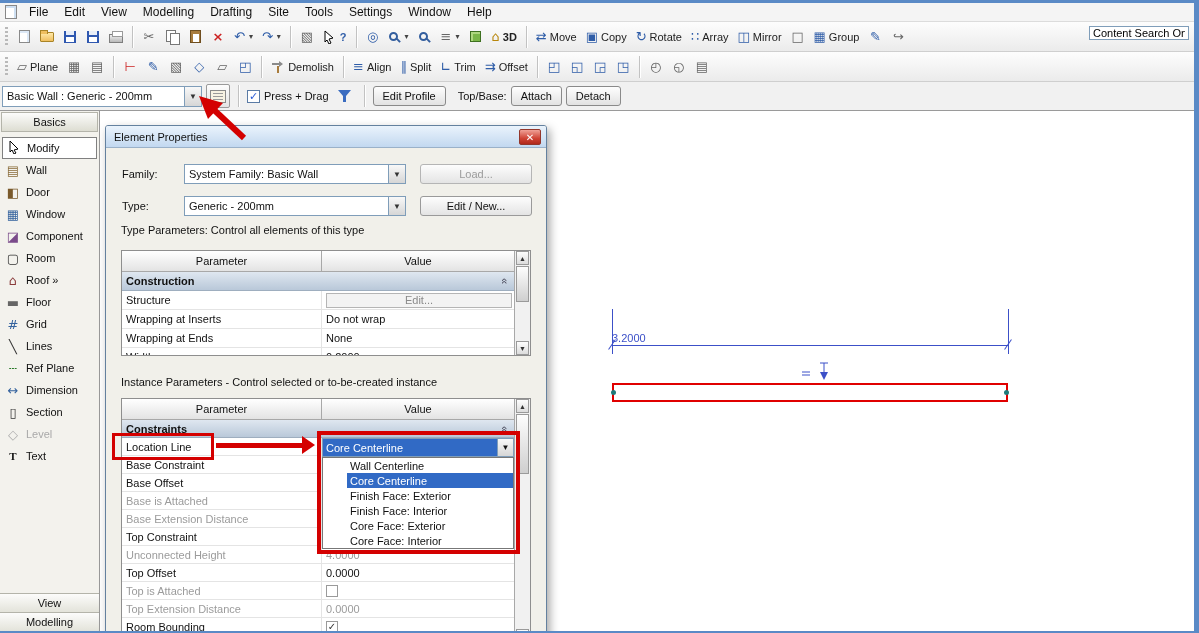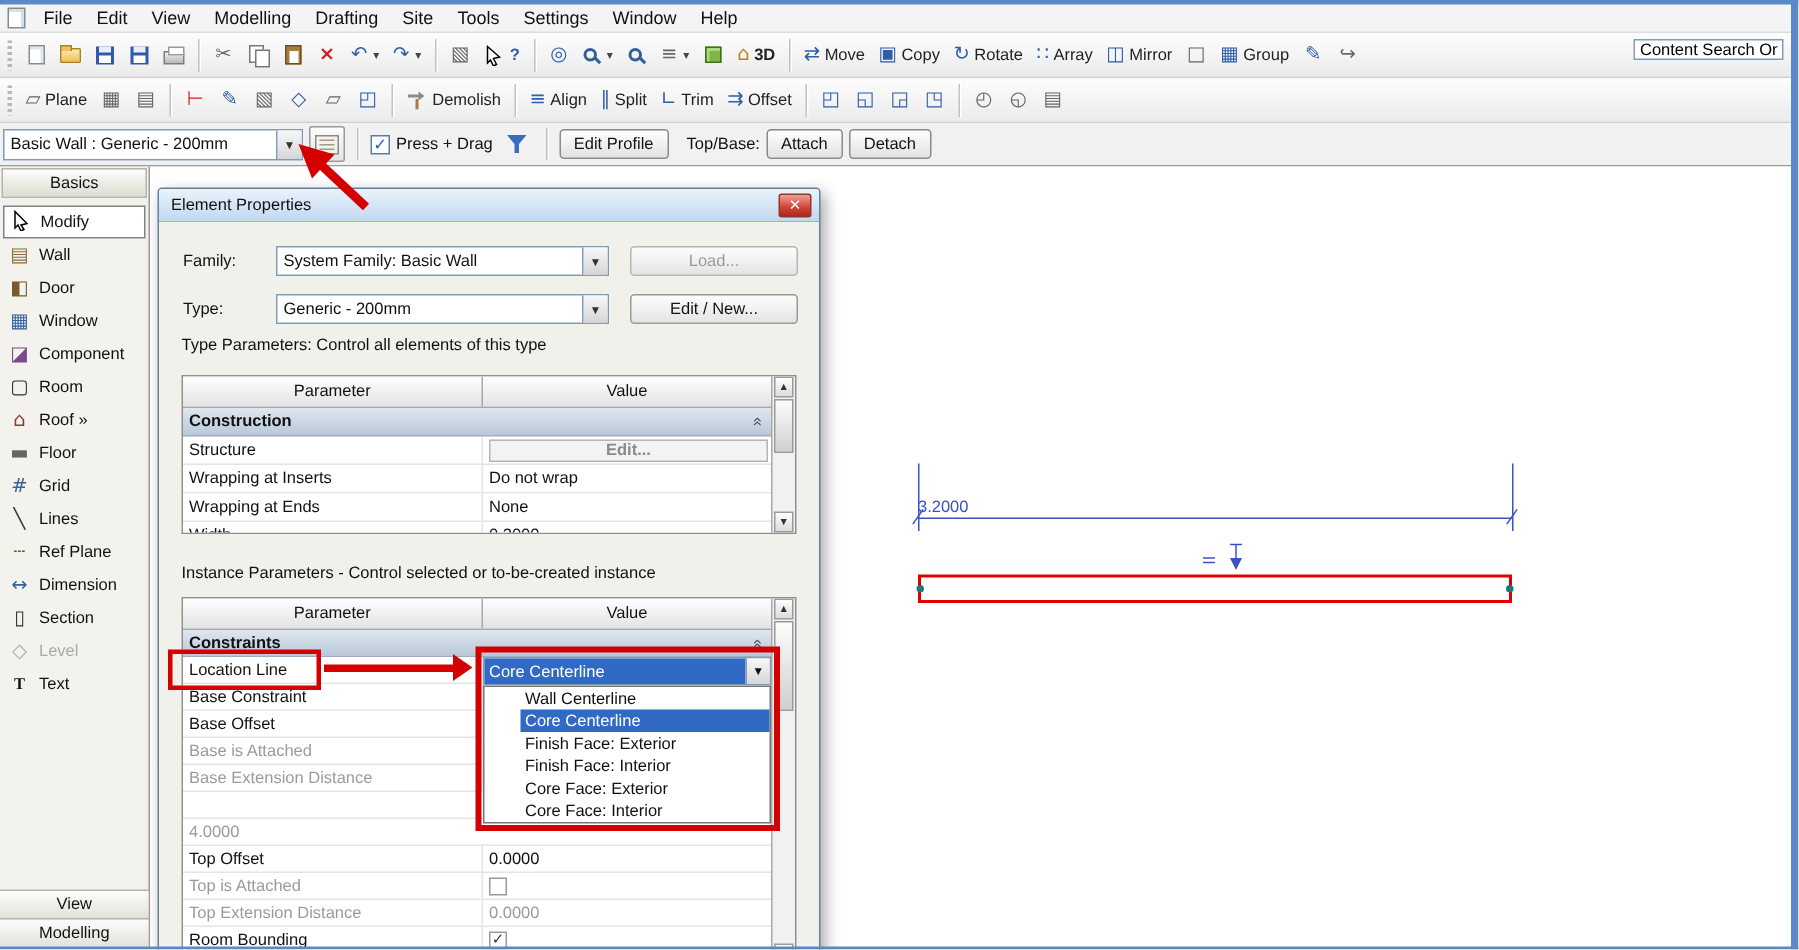--- a/index.html
+++ b/index.html
@@ -110,21 +110,21 @@
   .pt-head .c2{flex:1;display:flex;align-items:center;justify-content:center;}
   .pt-group{height:19px;background:linear-gradient(#dfe7f0,#b9c8d9);border-bottom:1px solid #9eaebf;
     font-weight:bold;display:flex;align-items:center;padding-left:4px;position:relative;}
   .pt-group .chev{position:absolute;right:6px;font-weight:normal;transform:rotate(90deg);color:#445;}
   .pt-row{display:flex;height:19px;border-bottom:1px solid #e4e4e4;background:#fff;}
   .pt-row.h18{height:18px;}
   .pt-row .c1{width:200px;border-right:1px solid #e4e4e4;padding-left:4px;display:flex;align-items:center;}
   .pt-row .c2{flex:1;padding:0 2px 0 4px;display:flex;align-items:center;}
   .pt-row.disabled .c1,.pt-row.disabled .c2{color:#9b9b9b;}
   .mini-btn{flex:1;height:15px;border:1px solid #b5b5b5;background:#f3f3f3;color:#8a8a8a;
-    display:flex;align-items:center;justify-content:center;font-weight:bold;}
+    display:flex;align-items:center;justify-content:center;}
   .vcb{width:12px;height:12px;border:1px solid #9a9a9a;background:#fff;font-size:10px;line-height:10px;
     color:#333;text-align:center;}
   .vscroll{position:absolute;right:0;top:0;bottom:0;width:16px;background:#f1f1f1;border-left:1px solid #a8a8a8;}
   .vs-btn{position:absolute;left:1px;right:1px;height:14px;background:linear-gradient(#fdfdfd,#dcdcdc);
     border:1px solid #9a9a9a;font-size:7px;color:#333;display:flex;align-items:center;justify-content:center;}
   .vs-thumb{position:absolute;left:1px;right:1px;background:linear-gradient(#fdfdfd,#cfcfcf);border:1px solid #9a9a9a;}
 
   .loc-combo{position:absolute;left:216px;top:312px;width:192px;height:19px;border:1px solid #7f9db9;
     background:#fff;display:flex;z-index:6;}
   .loc-combo .val{flex:1;background:#316ac5;color:#fff;display:flex;align-items:center;padding:0 3px;white-space:nowrap;overflow:hidden;}
@@ -552,23 +552,25 @@
       </div>
       <div class="pt-row h18 disabled">
         <span class="c1">Base is Attached</span>
         <span class="c2"></span>
       </div>
       <div class="pt-row h18 disabled">
         <span class="c1">Base Extension Distance</span>
         <span class="c2"></span>
       </div>
       <div class="pt-row h18">
+        <span class="c1">Top Constraint</span>
         <span class="c2"></span>
       </div>
       <div class="pt-row h18 disabled">
+        <span class="c1">Unconnected Height</span>
         <span class="c2">4.0000</span>
       </div>
       <div class="pt-row h18">
         <span class="c1">Top Offset</span>
         <span class="c2">0.0000</span>
       </div>
       <div class="pt-row h18 disabled">
         <span class="c1">Top is Attached</span>
         <span class="c2">
             <span class="vcb"></span>

